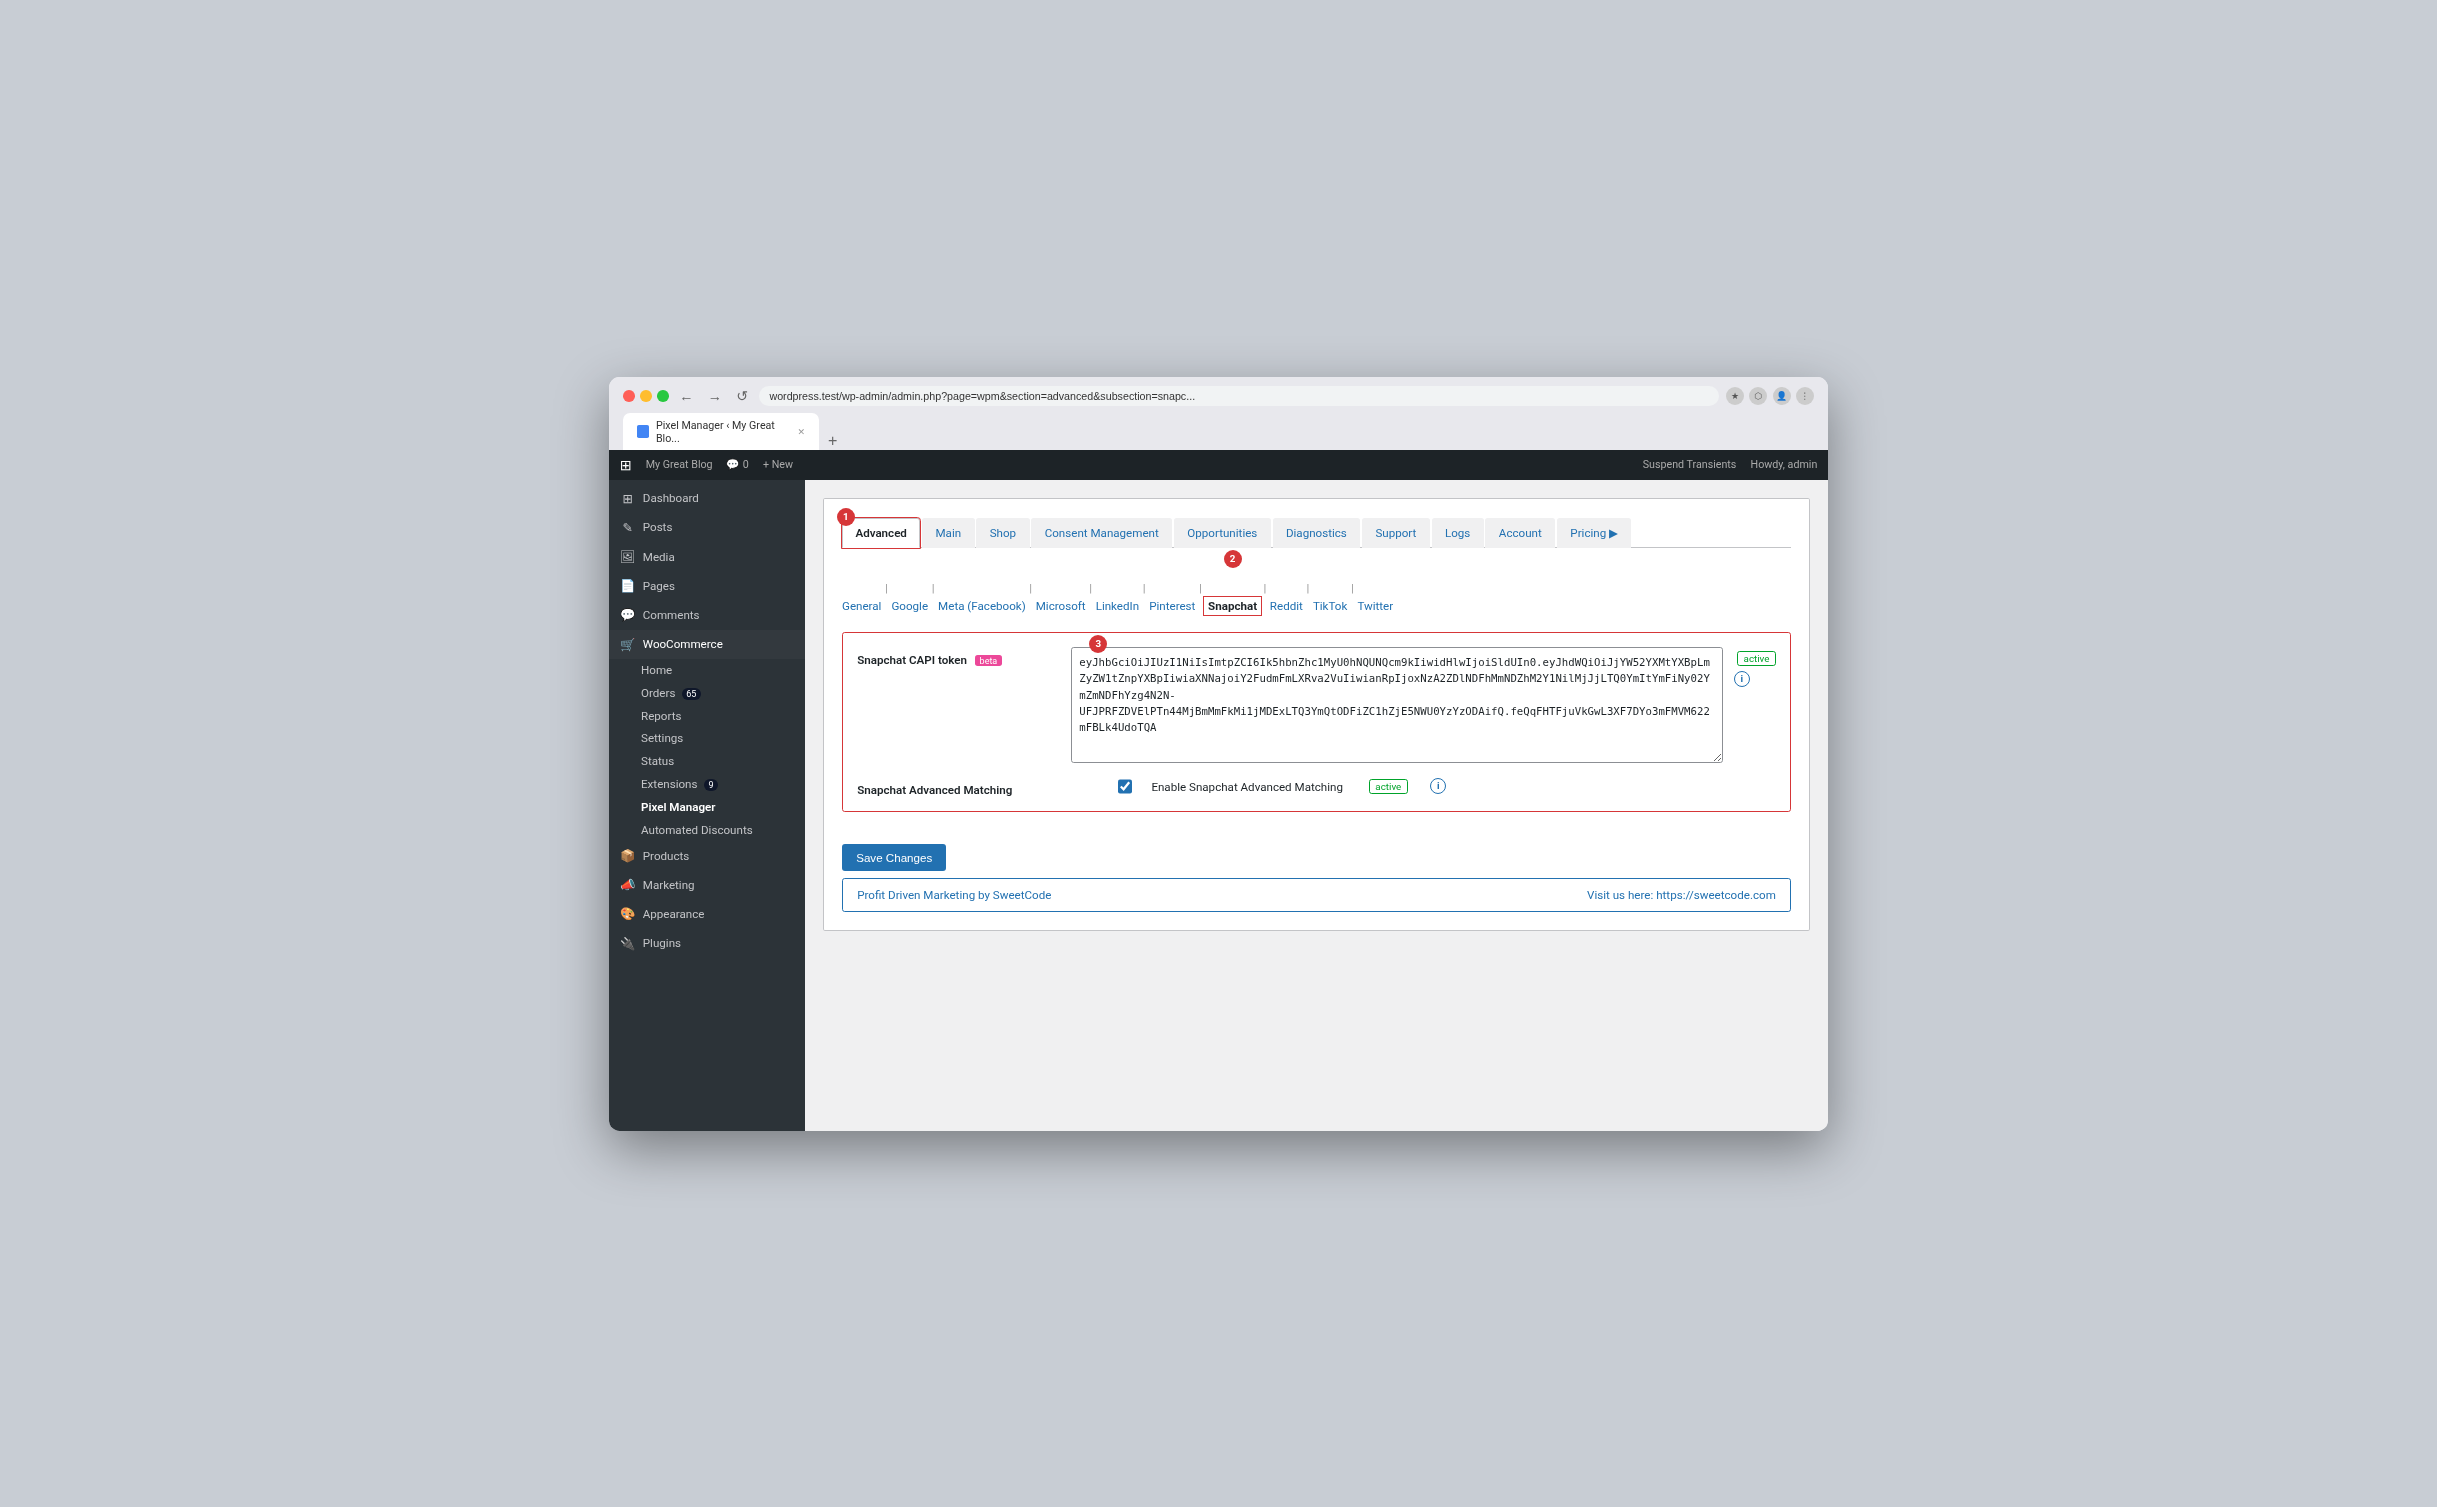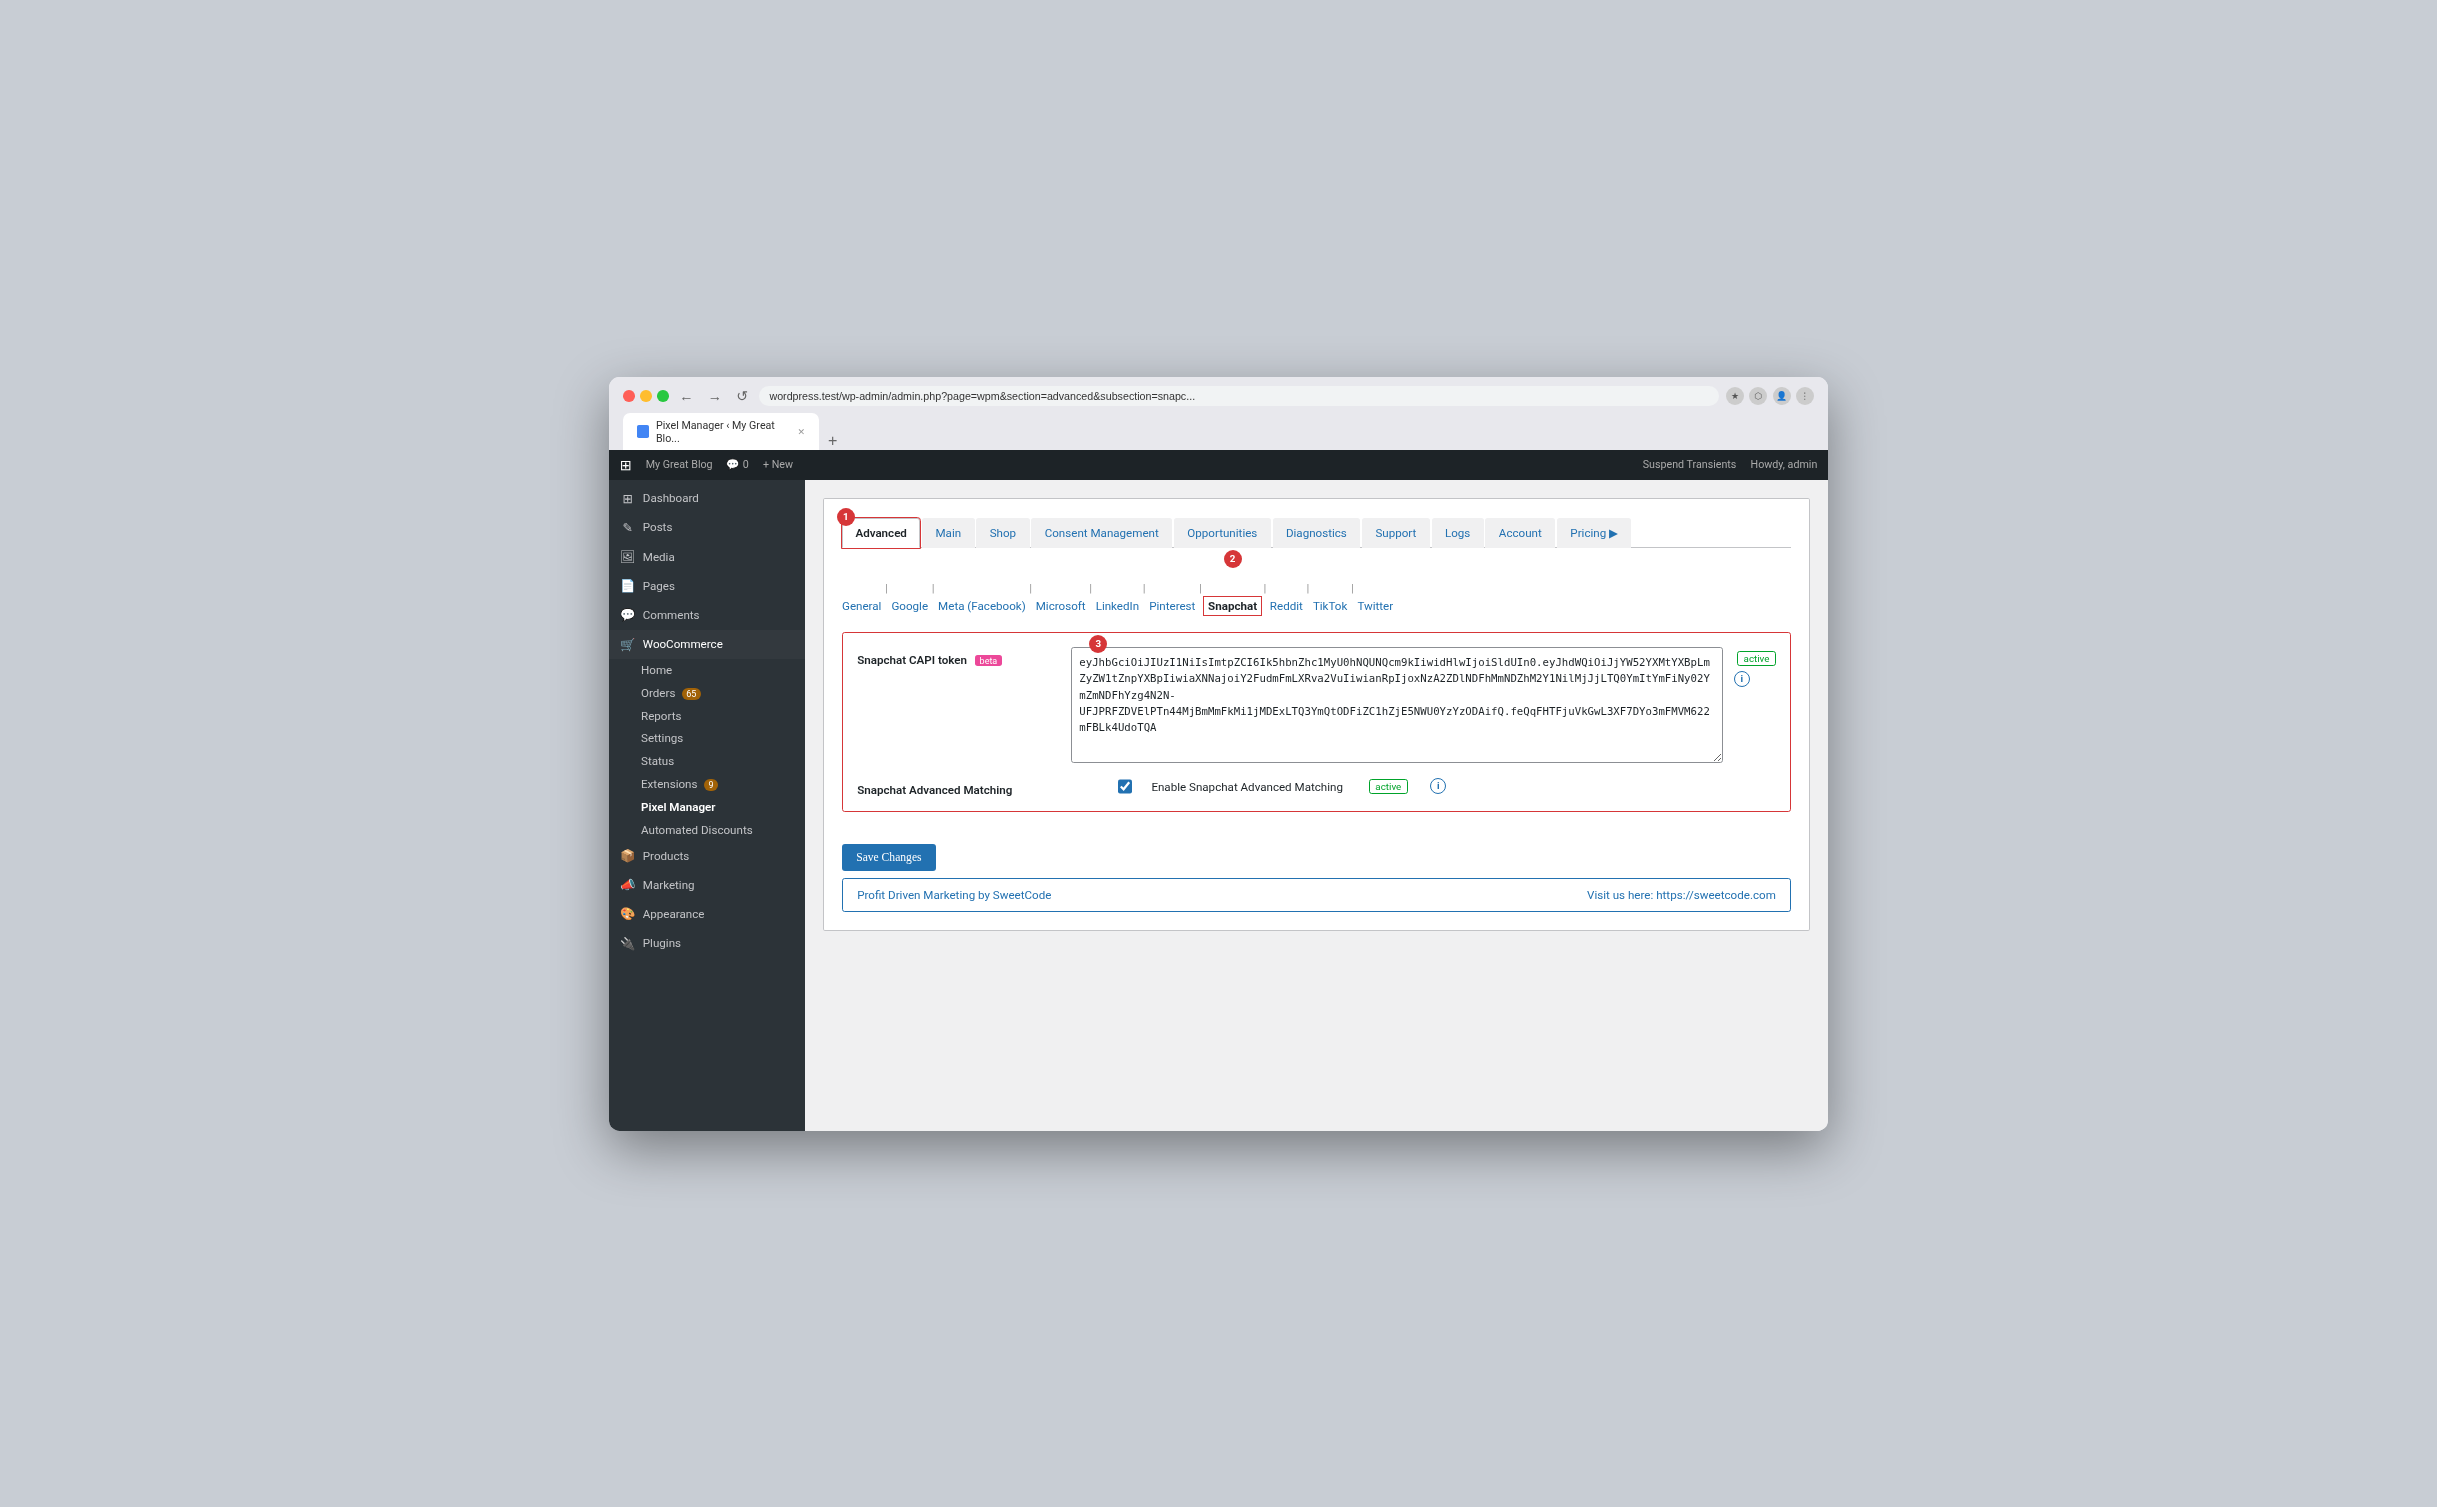--- a/index.html
+++ b/index.html
@@ -93,21 +93,21 @@
       align-items: center;
       padding: 7.1px 10.7px;
       font-size: 11.6px;
       color: #c3c4c7;
       cursor: pointer;
       gap: 7.1px;
     }
     .sidebar-item.active-parent { background: #33393e; color: #fff; }
     .sidebar-icon { width: 16px; text-align: center; font-size: 12.4px; }
     .sidebar-badge {
-      background: #a16207;
+      background: #0f172a;
       color: #fff;
       border-radius: 9px;
       font-size: 9px;
       padding: 0.9px 4.4px;
       margin-left: 3.6px;
     }
     .sidebar-sub-item {
       padding: 4.4px 10.7px 4.4px 32px;
       font-size: 11.6px;
       color: #c3c4c7;
@@ -276,21 +276,20 @@
 
     .btn-save {
       background: #2271b1;
       color: #fff;
       border: none;
       border-radius: 3px;
       padding: 7.1px 14.2px;
       font-size: 11.6px;
       cursor: pointer;
       margin-top: 14.2px;
-      font-family: Liberation Serif, serif;
     }
 
     .footer-bar {
       border: 0.9px solid #2271b1;
       border-radius: 2.7px;
       padding: 9px 14.2px;
       display: flex;
       justify-content: space-between;
       align-items: center;
       font-size: 11.6px;

